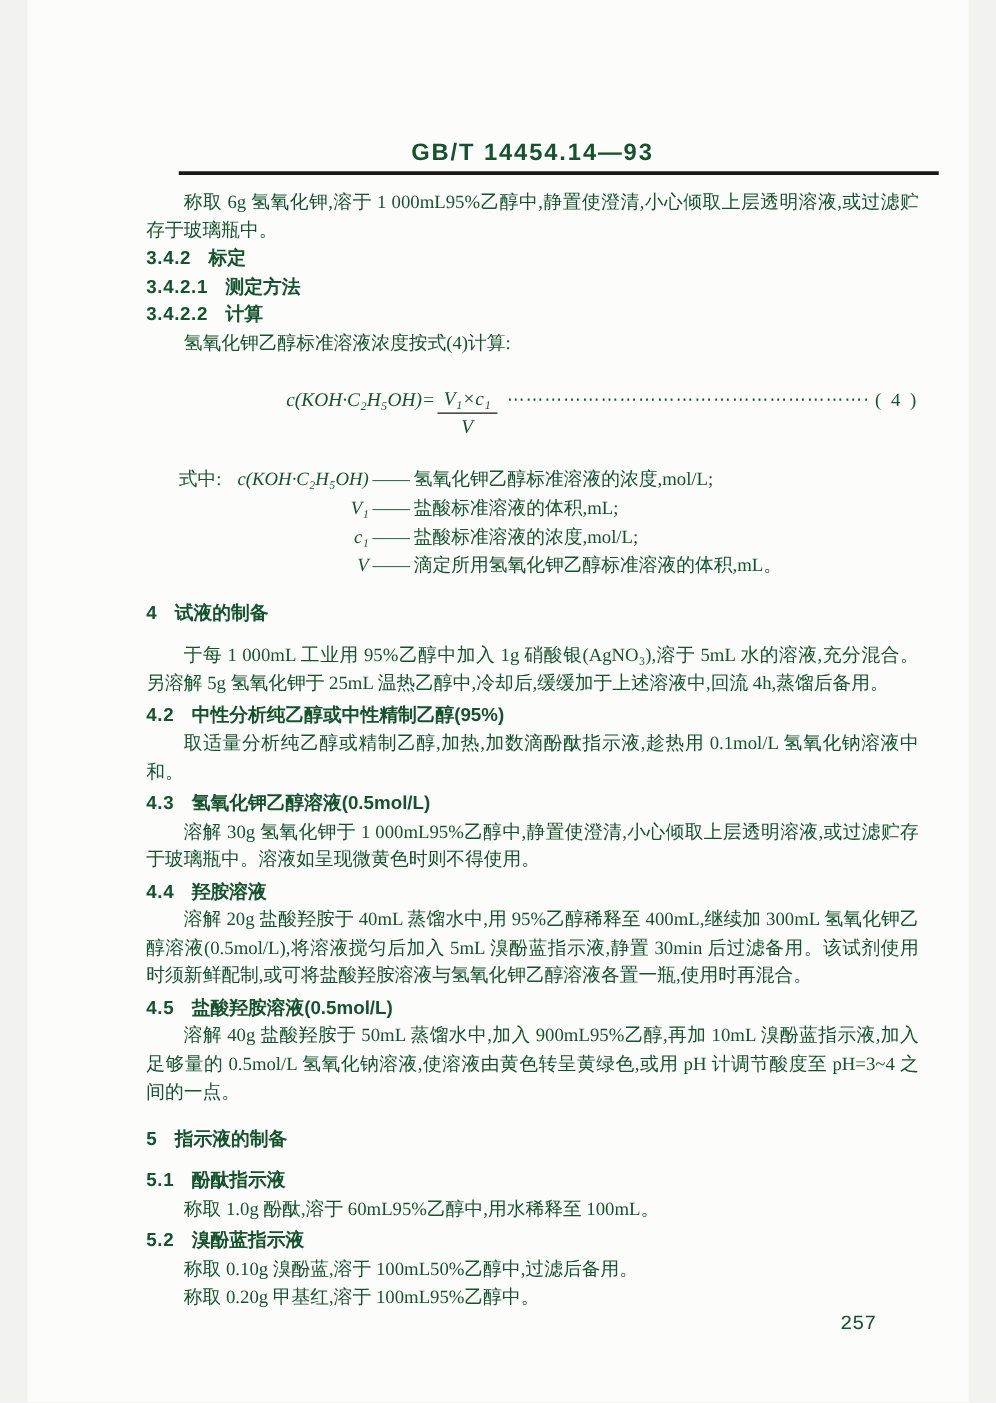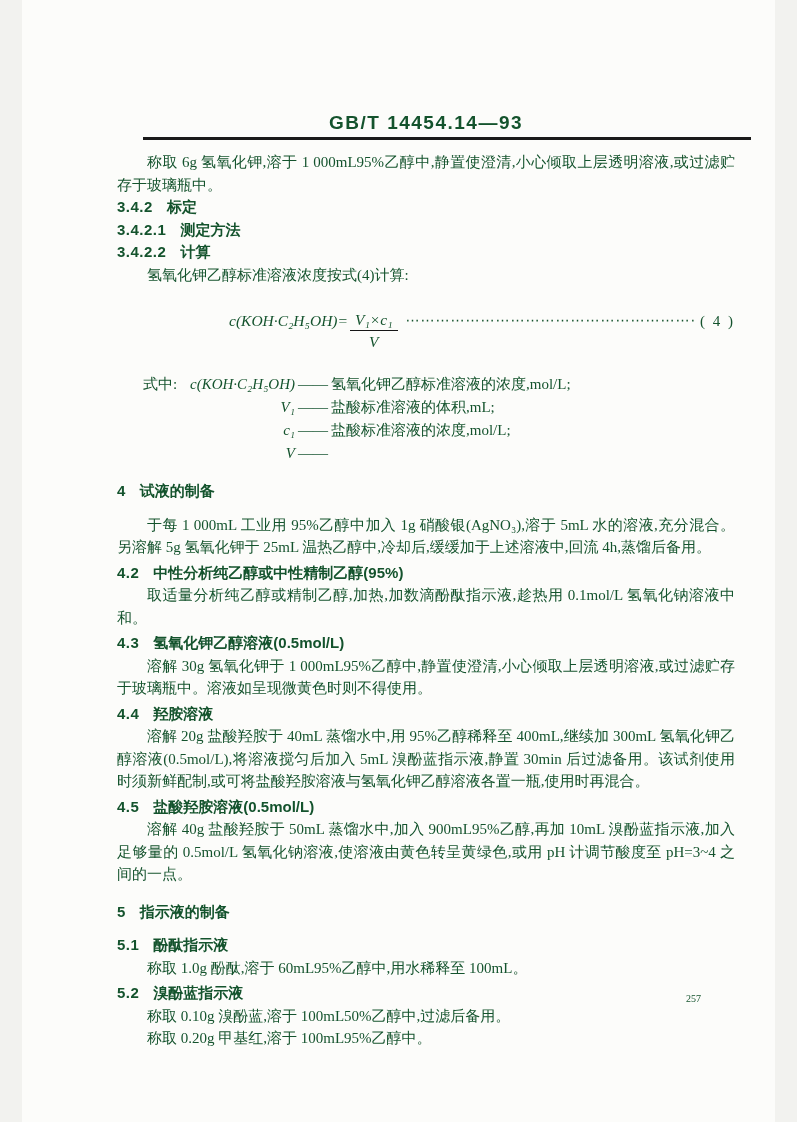--- a/index.html
+++ b/index.html
@@ -81,23 +81,23 @@
   .w-term {
     width: 178px;
     text-align: right;
     font-style: italic;
     flex-shrink: 0;
   }
   .w-dash { padding: 0 3px; flex-shrink: 0; }
   .page-number {
     position: absolute;
     right: 74px;
-    top: 988px;
-    font-family: Liberation Serif, serif;
-    font-size: 10px;
+    top: 1048px;
+    font-family: Liberation Mono, monospace;
+    font-size: 16px;
   }
 </style>
 </head>
 <body>
 
 <div class="page">
   <div class="content">
 
     <div class="doc-header">
       <span>GB/T 14454.14—93</span>
@@ -140,20 +140,21 @@
           <span class="w-def">盐酸标准溶液的体积,mL;</span>
         </div>
         <div class="w-row">
           <span class="w-term">c₁</span>
           <span class="w-dash">——</span>
           <span class="w-def">盐酸标准溶液的浓度,mol/L;</span>
         </div>
         <div class="w-row">
           <span class="w-term">V</span>
           <span class="w-dash">——</span>
+          <span class="w-def">滴定所用氢氧化钾乙醇标准溶液的体积,mL。</span>
         </div>
       </div>
 
       <p class="h1"><span class="secnum">4</span><span>试液的制备</span></p>
 
       <p class="para">于每 1 000mL 工业用 95%乙醇中加入 1g 硝酸银(AgNO₃),溶于 5mL 水的溶液,充分混合。另溶解 5g 氢氧化钾于 25mL 温热乙醇中,冷却后,缓缓加于上述溶液中,回流 4h,蒸馏后备用。</p>
 
       <p class="h2"><span class="secnum">4.2</span><span>中性分析纯乙醇或中性精制乙醇(95%)</span></p>
       <p class="para">取适量分析纯乙醇或精制乙醇,加热,加数滴酚酞指示液,趁热用 0.1mol/L 氢氧化钠溶液中和。</p>
 

